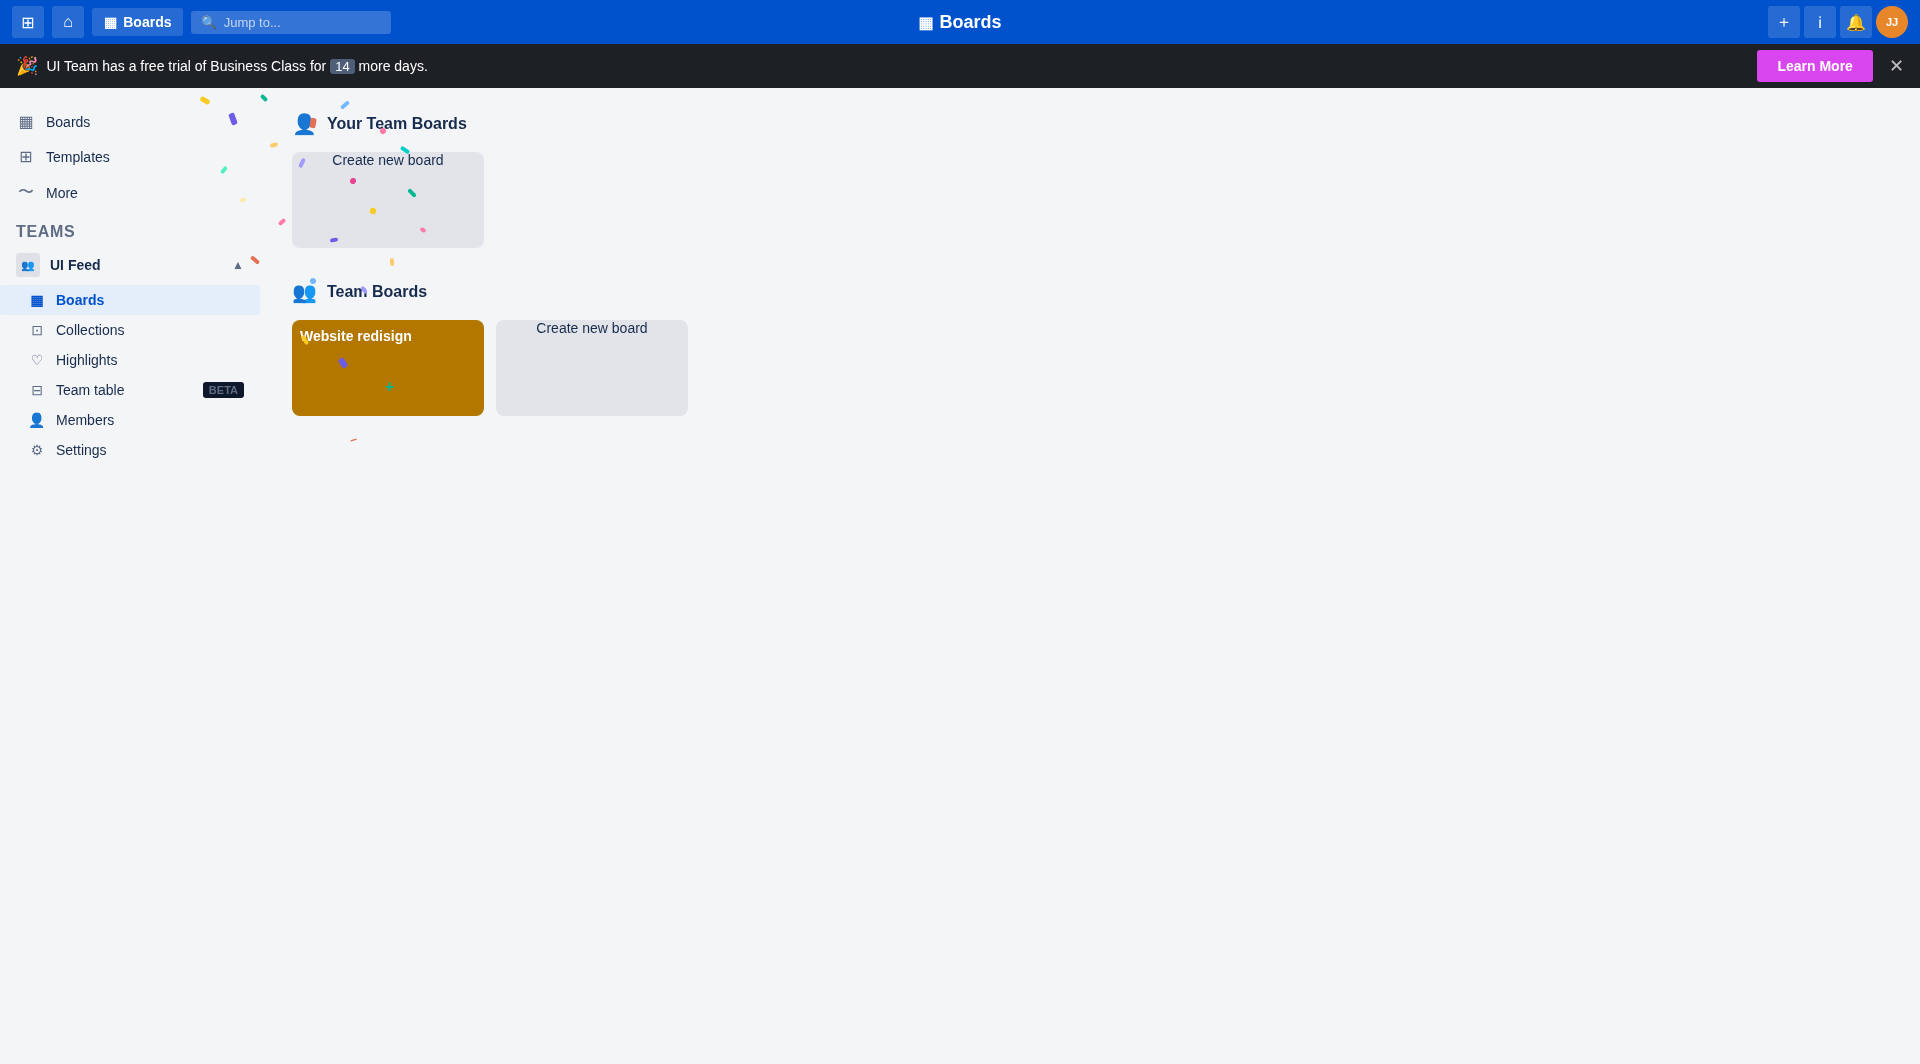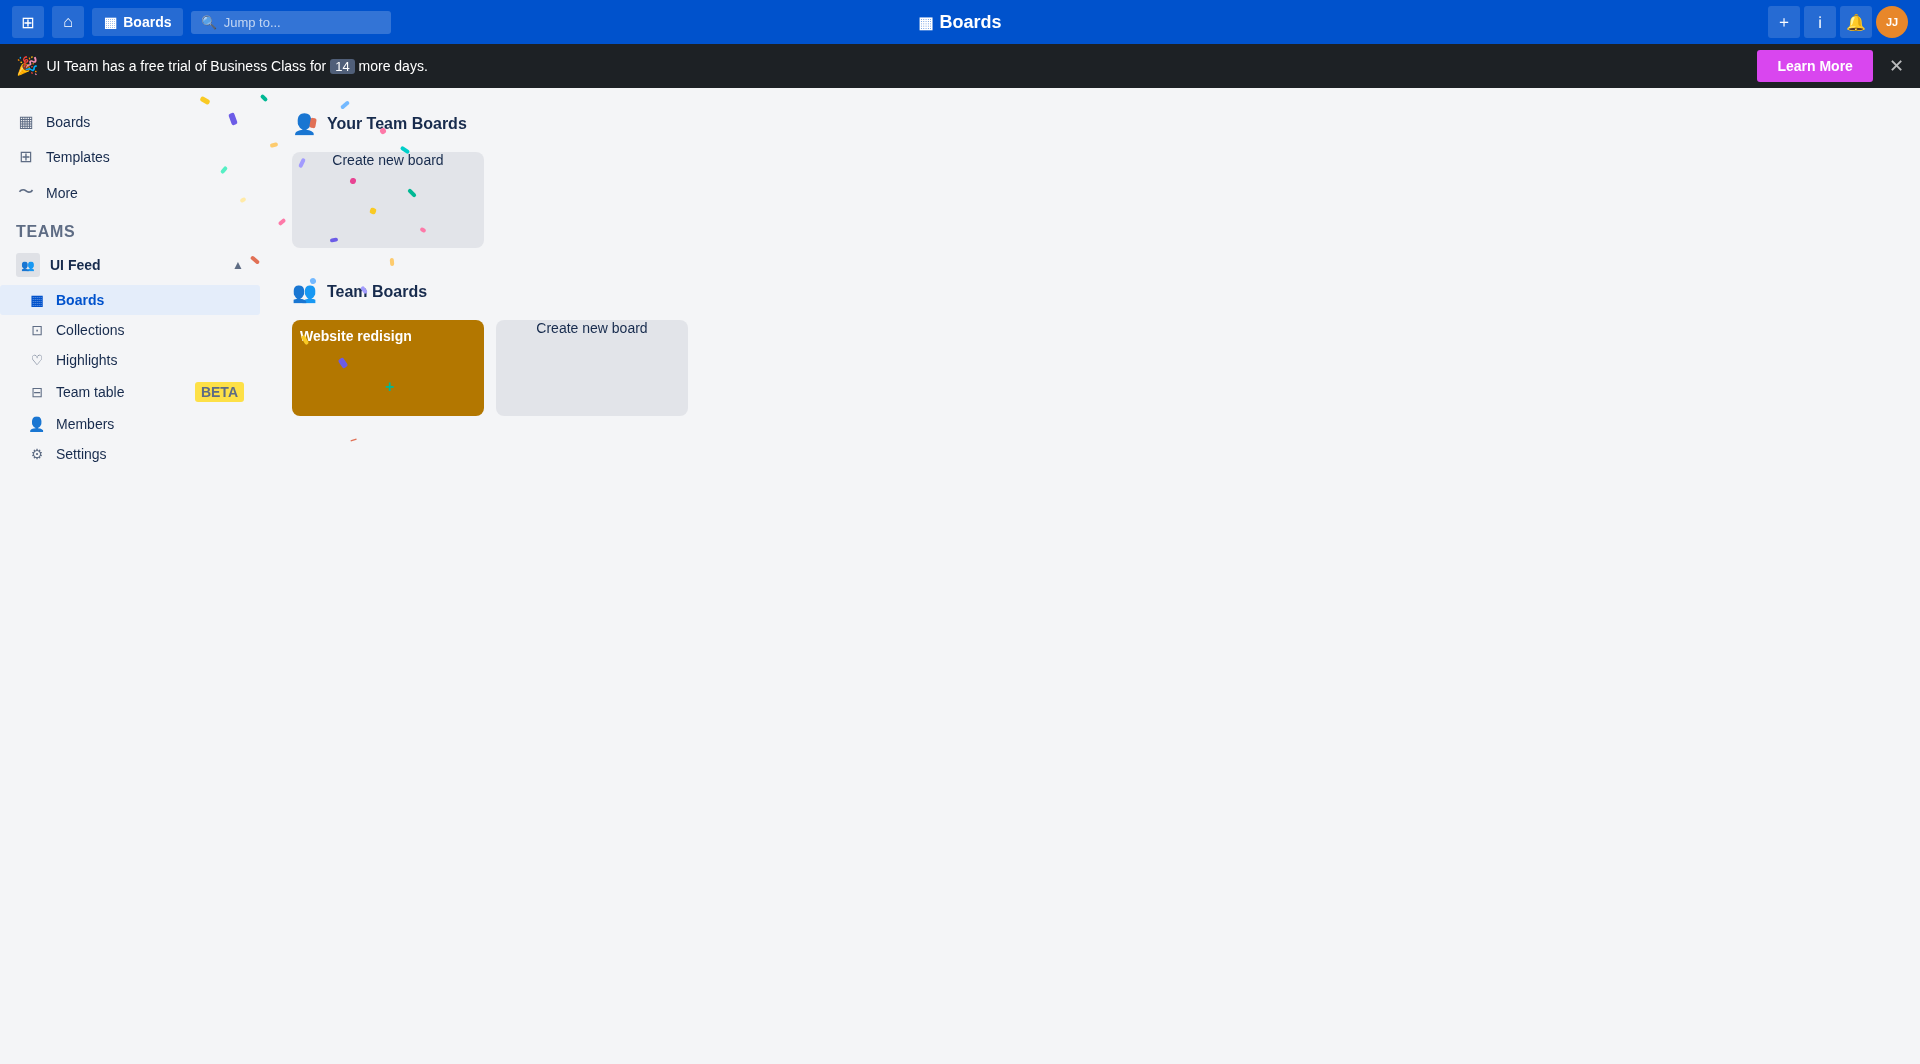--- a/index.html
+++ b/index.html
@@ -225,23 +225,23 @@
     .sidebar-sub-item .icon {
       font-size: 14px;
       color: #5e6c84;
       width: 18px;
       text-align: center;
     }
     .sidebar-sub-item.active .icon {
       color: #0052cc;
     }
     .beta-badge {
-      background: #fde047;
-      color: #5e6c84;
-      font-size: 14px;
+      background: #0f172a;
+      color: #5e6c84;
+      font-size: 11px;
       font-weight: 700;
       padding: 2px 6px;
       border-radius: 3px;
       margin-left: auto;
     }
 
     
     .main-content {
       flex: 1;
       padding: 24px 32px;

